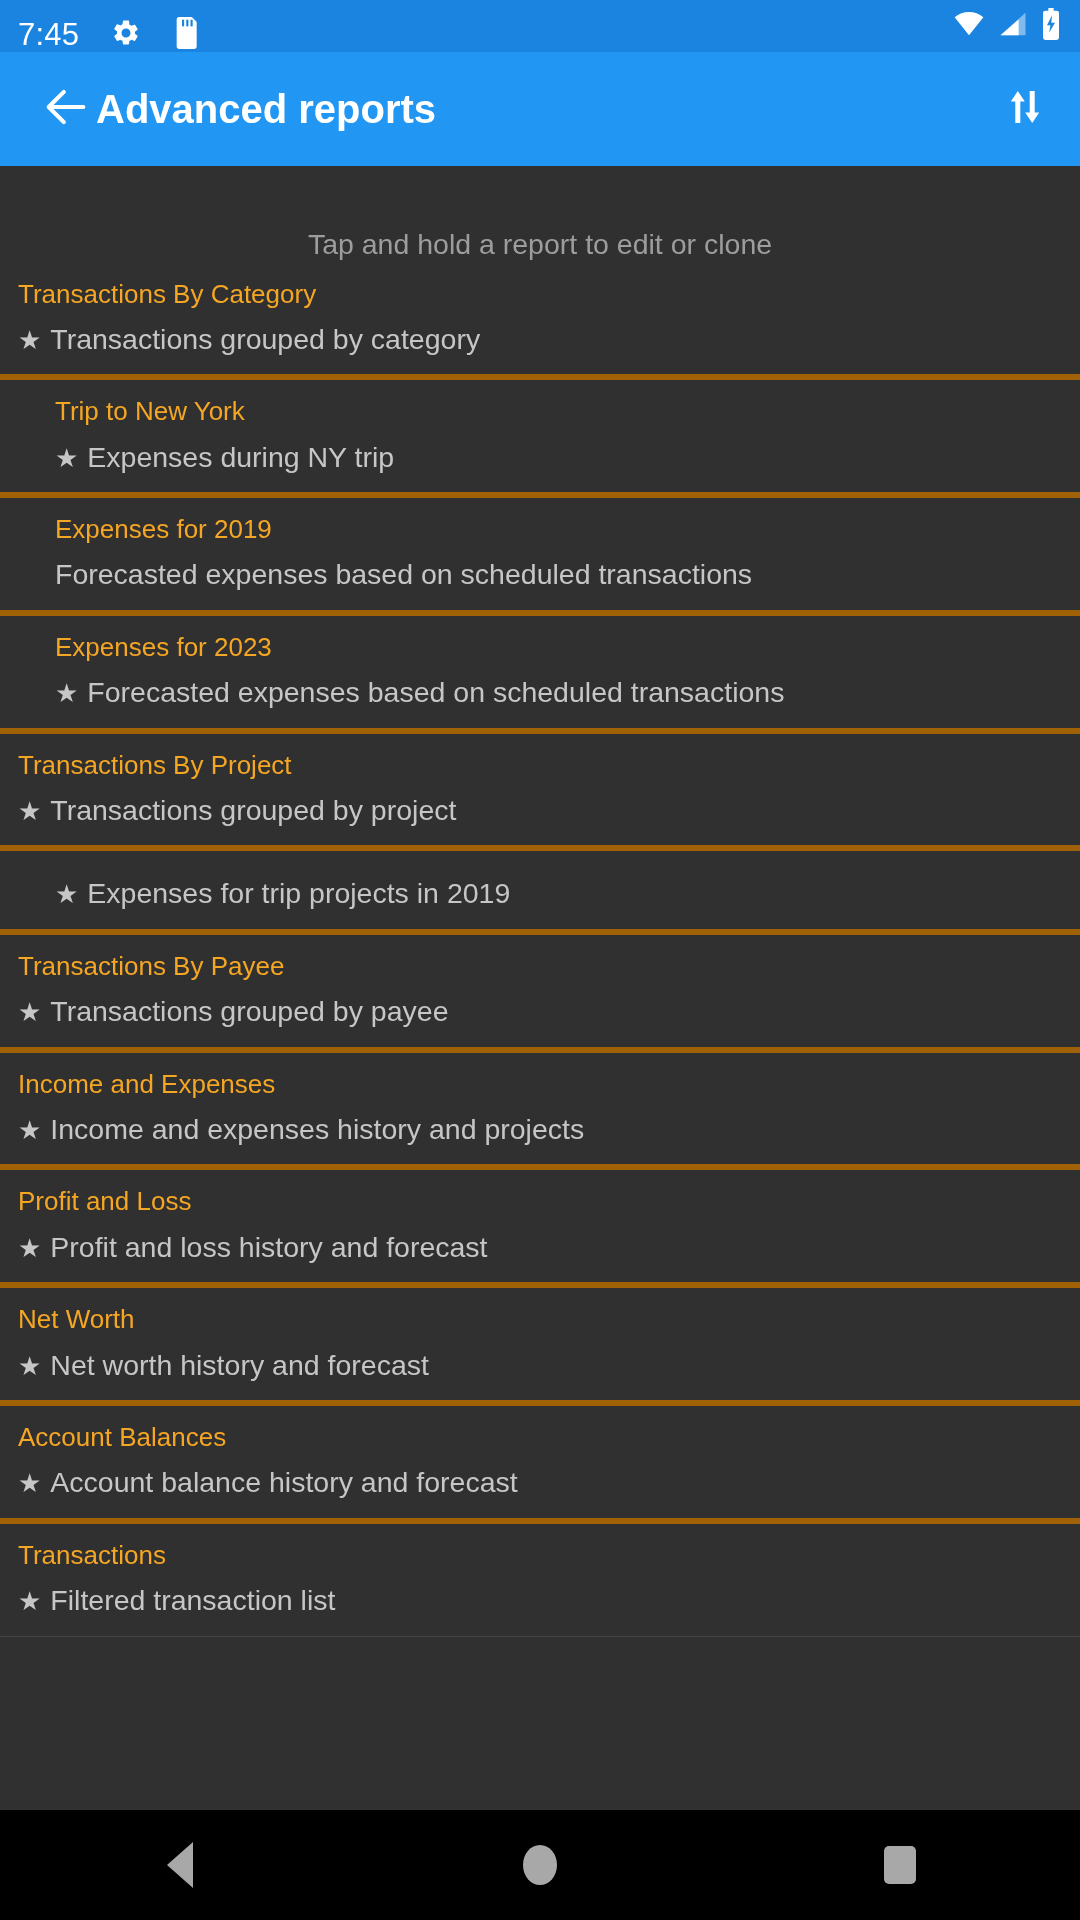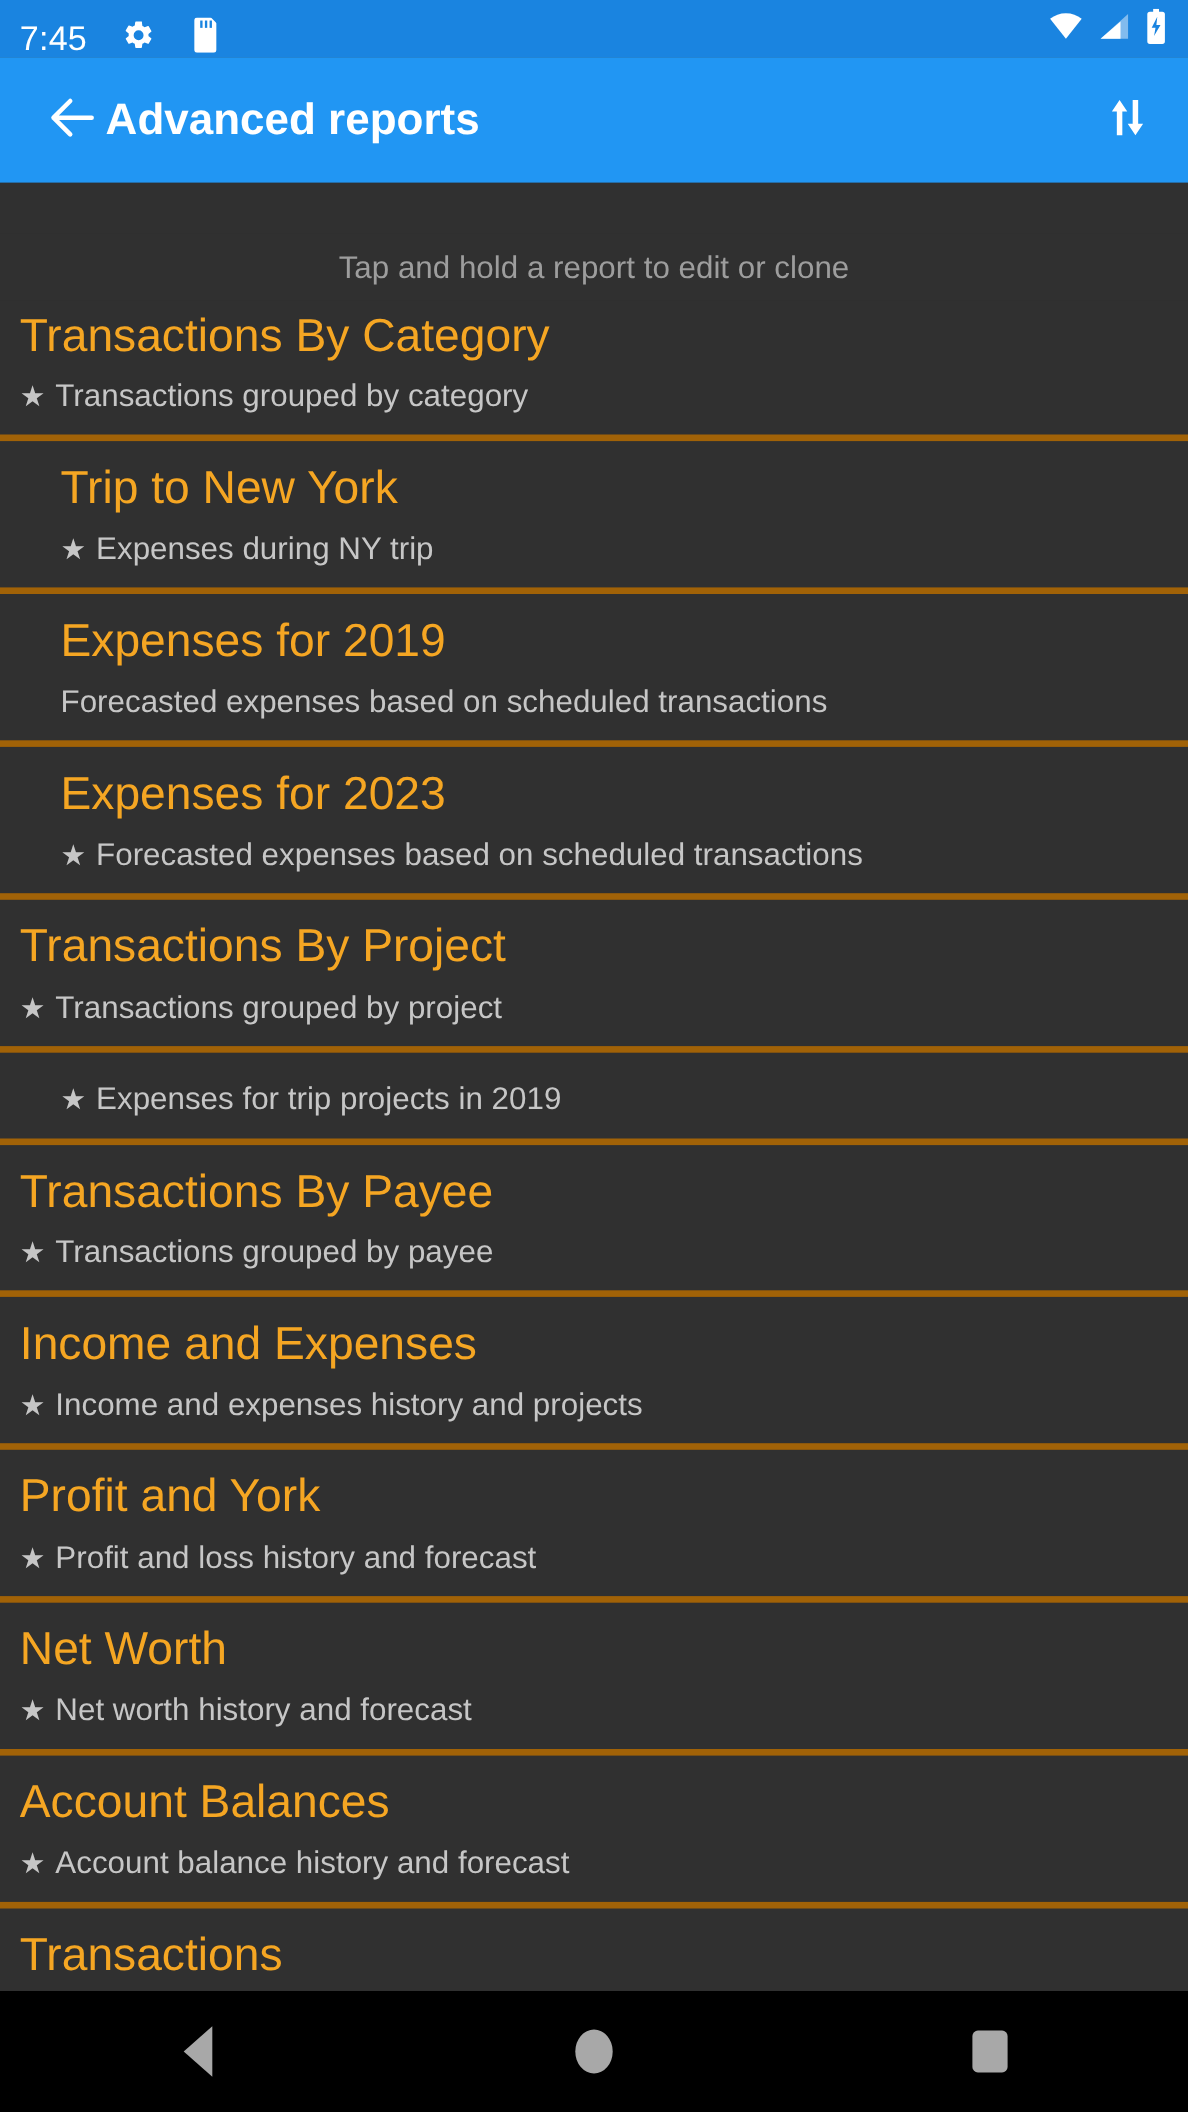--- a/index.html
+++ b/index.html
@@ -44,21 +44,21 @@
   .report-row{
     position:relative;
     border-top:6px solid #a16207;
     padding:14px 0 16px 0;
     background:#303030;
   }
   .report-row.first{ border-top:none; padding-top:4px; }
   .report-row.child{ }
 
   .r-title{
-    color:#f5a623; font-size:42px; line-height:1.32; white-space:nowrap;
+    color:#f5a623; font-size:26px; line-height:1.32; white-space:nowrap;
   }
   .r-sub{
     color:#c6c6c6; font-size:28.5px; line-height:1.35; margin-top:9px;
     white-space:nowrap; display:flex; align-items:baseline;
   }
   .star{ color:#c6c6c6; font-size:26px; margin-right:9px; line-height:1; }
 
   .lvl0 .r-title, .lvl0 .r-sub{ padding-left:18px; }
   .lvl1 .r-title{ padding-left:55px; }
   .lvl1 .r-sub{ padding-left:55px; }
@@ -192,21 +192,21 @@
           </div>
         </div>
         <div class="report-row lvl0">
           <div class="r-title">Income and Expenses</div>
           <div class="r-sub">
             <span class="star">★</span>
             <span>Income and expenses history and projects</span>
           </div>
         </div>
         <div class="report-row lvl0">
-          <div class="r-title">Profit and York</div>
+          <div class="r-title">Profit and Loss</div>
           <div class="r-sub">
             <span class="star">★</span>
             <span>Profit and loss history and forecast</span>
           </div>
         </div>
         <div class="report-row lvl0">
           <div class="r-title">Net Worth</div>
           <div class="r-sub">
             <span class="star">★</span>
             <span>Net worth history and forecast</span>

